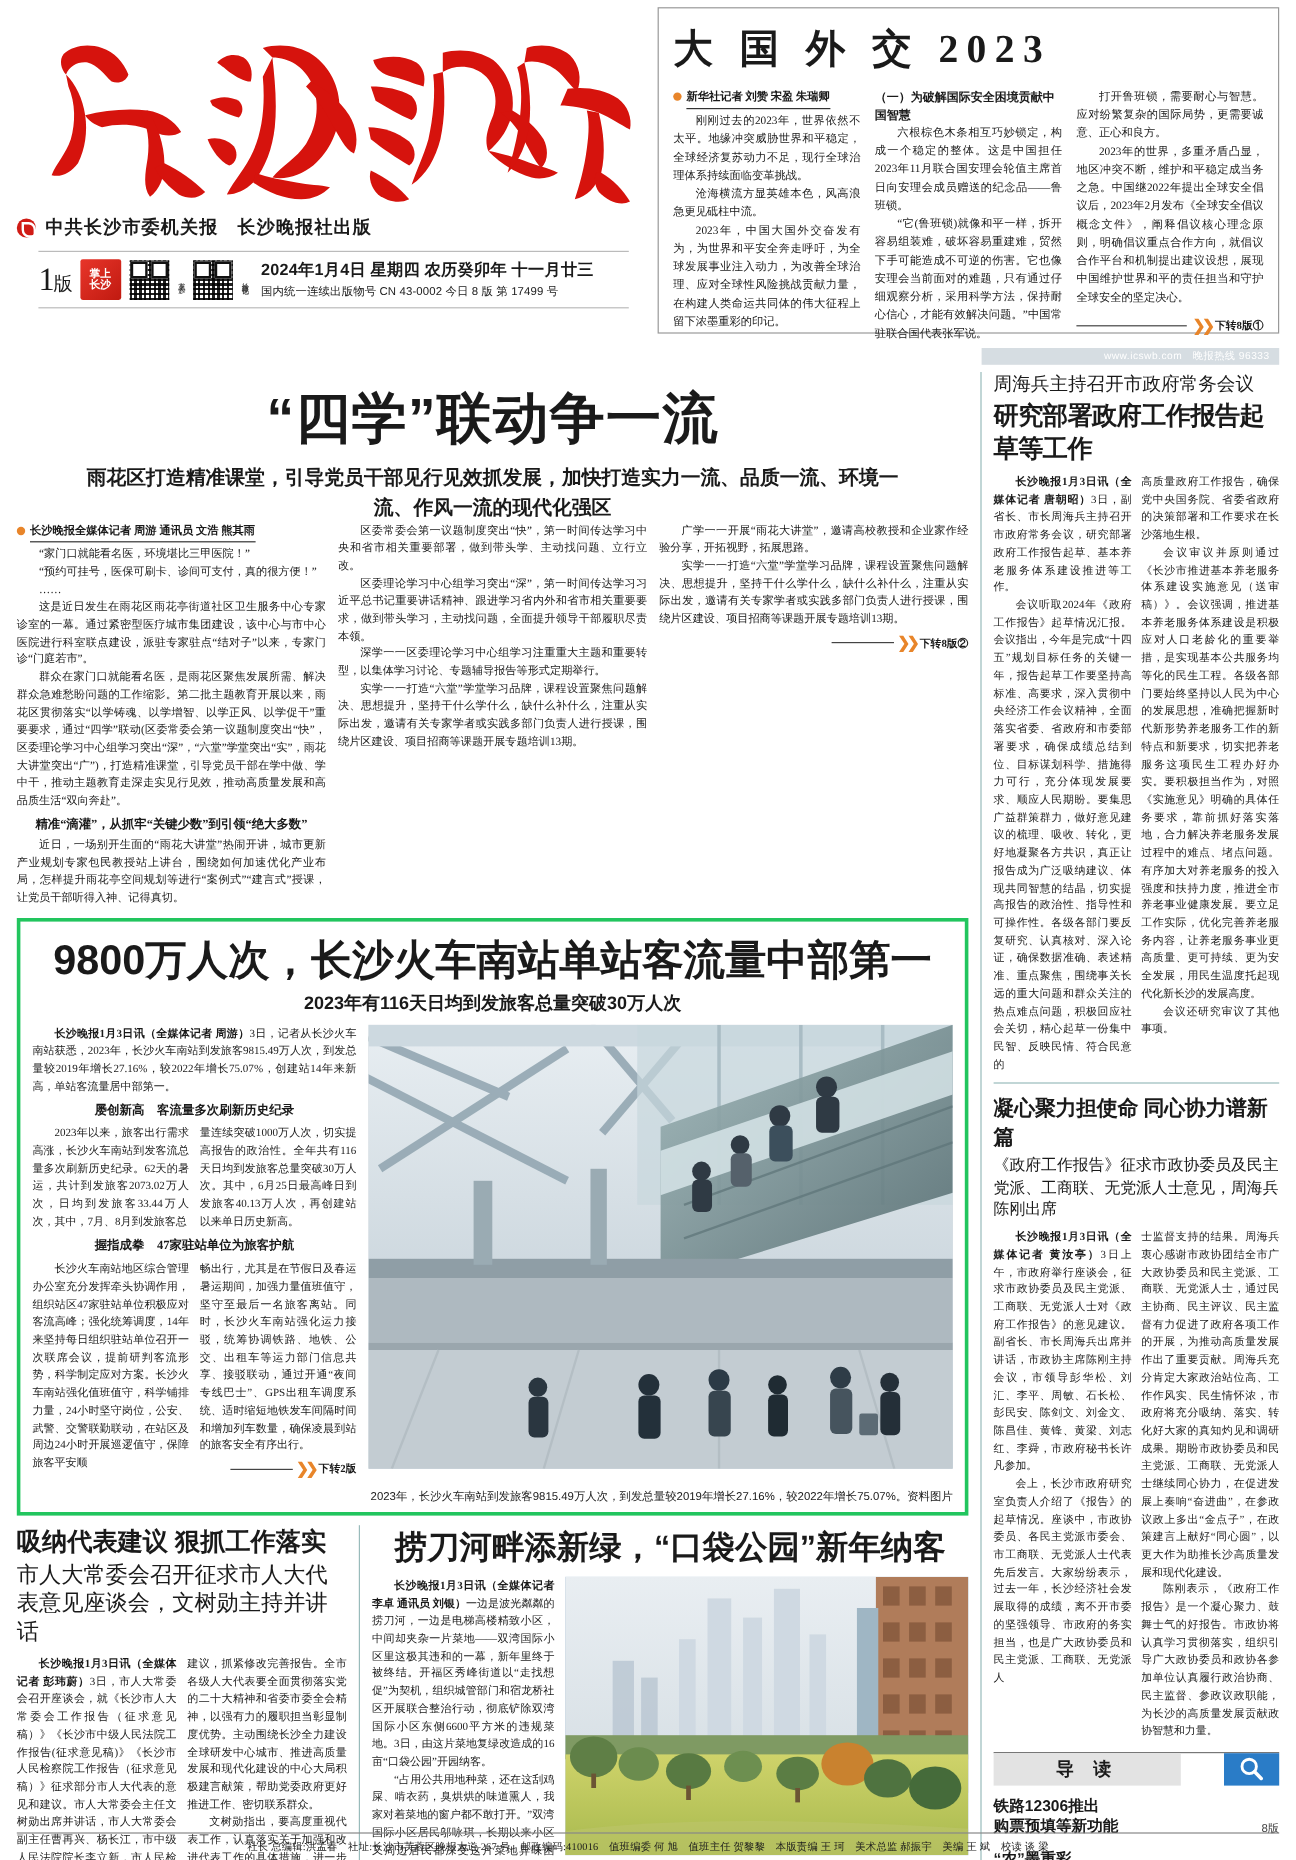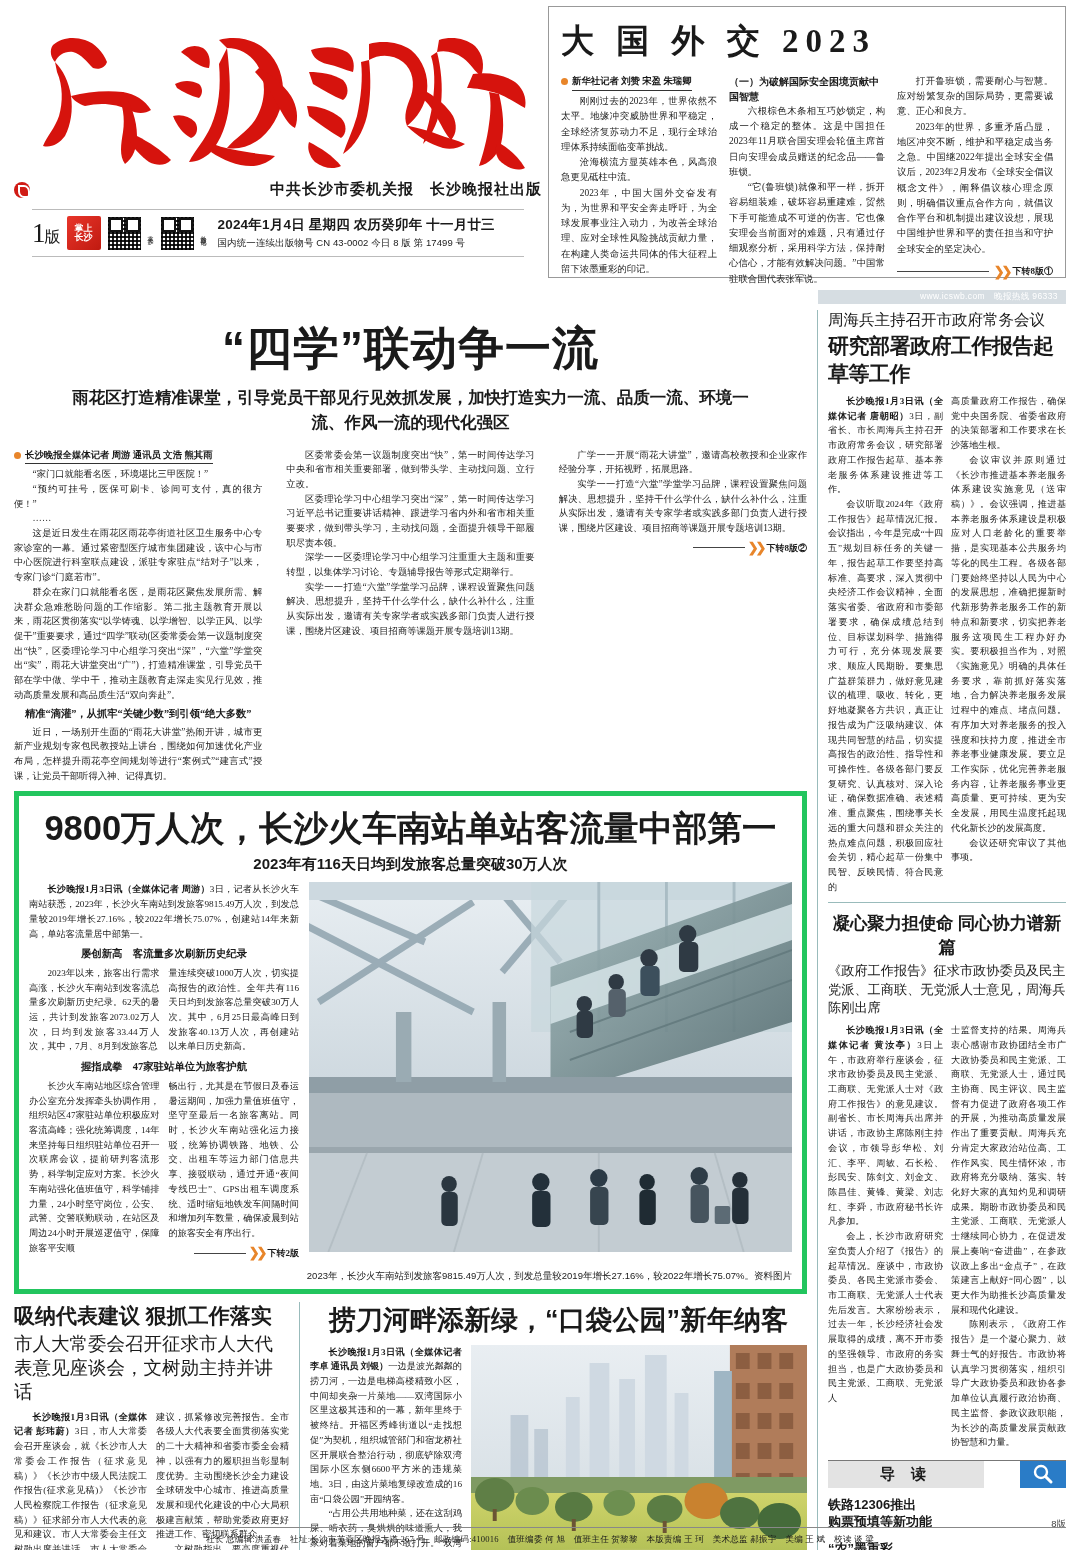--- a/index.html
+++ b/index.html
@@ -11,21 +11,21 @@
     overflow:hidden;
     position:relative;
   }
   .page { width:1080px; height:1550px; position:relative; padding:0 14px; }
 
   
   .masthead { display:flex; height:288px; }
   .mh-left { width:528px; position:relative; padding-top:8px; }
   .logo-wrap { height:168px; display:flex; align-items:center; justify-content:center; padding-left:10px;}
   .logo-svg { width:500px; height:165px; }
-  .mh-sub { display:flex; align-items:center; justify-content:space-between; gap:24px; margin-top:4px; }
+  .mh-sub { display:flex; align-items:center; justify-content:flex-start; gap:8px; margin-top:4px; }
   .mh-seal { width:16px; height:16px; border-radius:50%; background:#d01b15; position:relative; flex:none; }
   .mh-seal:after{content:"";position:absolute;left:4px;top:3px;width:8px;height:9px;border:2px solid #fff;border-radius:0 50% 0 50%;}
   .mh-sub-text { font-size:15px; font-weight:bold; letter-spacing:1px; font-family:"Liberation Serif",serif; }
   .mh-rule { border-top:1px solid #bbb; margin:10px 18px 0 18px; }
   .mh-info { display:flex; align-items:center; gap:7px; padding:6px 18px 0 18px; }
   .mh-pageno { font-size:27px; font-family:"Liberation Serif",serif; letter-spacing:-1px;}
   .mh-pageno span{font-size:16px;}
   .app-badge { width:34px; height:34px; background:linear-gradient(135deg,#e8352a,#c01a10); color:#fff; font-size:9px; font-weight:bold; display:flex; flex-direction:column; align-items:center; justify-content:center; line-height:1.05; border-radius:2px;}
   .qr { width:33px; height:33px; background:
       repeating-linear-gradient(0deg,#222 0 2px,#fff 2px 4px),
@@ -58,26 +58,26 @@
   .grey-bar .url { position:absolute; right:8px; top:1px; font-size:8.5px; color:#fff; letter-spacing:0.4px; font-family:"Liberation Sans",sans-serif;}
 
   
   .body-grid { display:flex; margin-top:6px; }
   .col-main { width:804px; padding-right:10px; border-right:1px solid #9bb; }
   .col-side { width:248px; padding-left:10px; }
 
   
   .lead-title { text-align:center; font-size:46px; font-weight:bold; font-family:"Liberation Sans",sans-serif; letter-spacing:1px; margin:8px 0 6px 0;}
   .lead-sub { text-align:center; font-size:16.5px; font-weight:bold; line-height:1.5; padding:0 58px; font-family:"Liberation Serif",serif;}
-  .lead-cols { display:flex; gap:24px; margin-top:12px; }
+  .lead-cols { display:flex; gap:10px; margin-top:0; }
   .lead-col { flex:1; font-size:9.3px; line-height:1.58; text-align:justify; }
   .sec-h { font-weight:bold; font-size:10.3px; margin:4px 0 2px 0;}
 
   
-  .photo-box { border:5px solid #22c55e; margin-top:8px; padding:10px 10px 6px 10px; }
+  .photo-box { border:3px solid #22c55e; margin-top:8px; padding:10px 10px 6px 10px; }
   .ps-title { text-align:center; font-size:34.5px; font-weight:bold; font-family:"Liberation Sans",sans-serif; letter-spacing:0px;}
   .ps-sub { text-align:center; font-size:15px; font-weight:bold; margin-top:3px; font-family:"Liberation Sans",serif;}
   .ps-body { display:flex; gap:10px; margin-top:8px; }
   .ps-text { width:270px; font-size:9.2px; line-height:1.6; text-align:justify;}
   .ps-photo { flex:1; height:370px; position:relative; overflow:hidden; background:#cfd8de;}
   .ps-cap { text-align:right; font-size:9.5px; margin-top:6px; font-family:"Liberation Sans",sans-serif;}
   .ps-head2 { text-align:center; font-weight:bold; font-size:10.4px; margin:5px 0 3px 0;}
   .ps-2col { display:flex; gap:9px; }
   .ps-2col > div { flex:1; }
 
@@ -93,21 +93,21 @@
   .br-body { display:flex; gap:9px; margin-top:7px; }
   .br-txt { width:152px; font-size:9.2px; line-height:1.6; text-align:justify;}
   .br-photo { flex:1; height:232px; background:#bcd; position:relative; overflow:hidden;}
 
   
   .side-h1 { font-size:15.5px; font-family:"Liberation Serif",serif; letter-spacing:0px;}
   .side-h2 { font-size:21px; font-weight:bold; font-family:"Liberation Sans",sans-serif; margin-top:1px; letter-spacing:-0.5px;}
   .side-cols { display:flex; gap:8px; margin-top:6px; font-size:9.1px; line-height:1.62; text-align:justify;}
   .side-cols > div{flex:1;}
   .side-hr { border-top:1px solid #9bb; margin:8px 0; }
-  .side-h3 { font-size:17.5px; font-weight:bold; font-family:"Liberation Sans",sans-serif; text-align:center; letter-spacing:-0.3px;}
+  .side-h3 { font-size:17.5px; font-weight:bold; font-family:"Liberation Sans",sans-serif; letter-spacing:-0.3px;}
   .side-h4 { font-size:13.2px; font-family:"Liberation Serif",serif; line-height:1.38; margin-top:3px;}
 
   
   .daodu-box { border-top:1px solid #777; border-bottom:1px solid #777; margin-top:10px; padding-bottom:8px;}
   .daodu-hd { display:flex; align-items:stretch; margin-bottom:8px;gap:36px;}
   .daodu-lbl { background:#e3e3e3; flex:1; text-align:center; font-size:15px; font-weight:bold; letter-spacing:6px; padding:4px 0; font-family:"Liberation Sans",sans-serif;}
   .daodu-icon { width:46px; background:#2a7cc7; display:flex; align-items:center; justify-content:center;}
   .dd-item { margin-bottom:9px; }
   .dd-t { font-size:13px; font-weight:bold; font-family:"Liberation Sans",sans-serif; line-height:1.35;}
   .dd-row { display:flex; align-items:flex-end; justify-content:space-between;}

